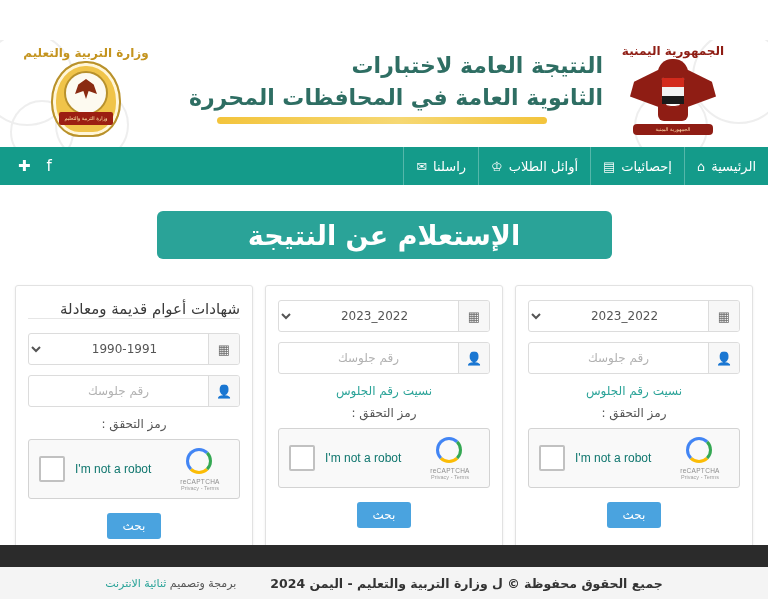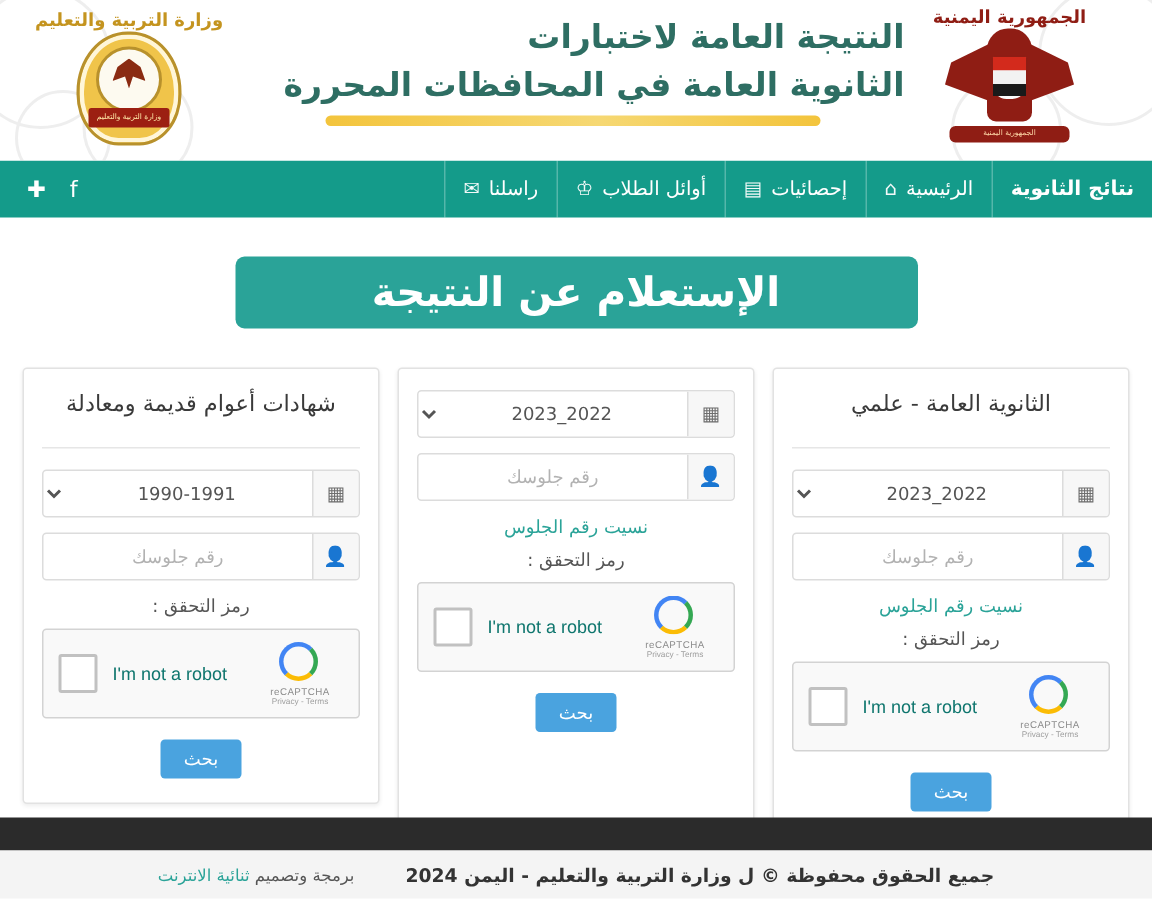--- a/index.html
+++ b/index.html
@@ -14,20 +14,21 @@
     font-family: "DejaVu Sans", "Liberation Sans", sans-serif;
     color: #333;
   }
 
   
   .header {
     position: relative;
     height: 107px;
     background: #ffffff;
     overflow: hidden;
+    margin-top: 40px;
   }
   .header-bg-left, .header-bg-right {
     position: absolute;
     top: 0;
     width: 150px;
     height: 107px;
     opacity: 0.35;
   }
   .header-bg-left { left: 0; }
   .header-bg-right { right: 0; }
@@ -258,24 +259,23 @@
     width: 238px;
     background: #ffffff;
     border: 1px solid #e2e2e2;
     border-radius: 3px;
     box-shadow: 0 1px 3px rgba(0,0,0,0.07);
     padding: 14px 12px 16px;
     box-sizing: border-box;
   }
   .card.tall { align-self: flex-start; }
   .card-title {
-    text-align: center;
     font-size: 15px;
     color: #3a3a3a;
-    padding-bottom: 20px;
+    padding-bottom: 0;
     border-bottom: 1px solid #e6e6e6;
     margin-bottom: 14px;
   }
   .field {
     display: flex;
     align-items: stretch;
     height: 30px;
     border: 1px solid #dcdcdc;
     border-radius: 3px;
     margin-bottom: 10px;
@@ -467,23 +467,20 @@
           <div class="stripe1"></div>
           <div class="stripe2"></div>
           <div class="stripe3"></div>
         </div>
       <div class="ribbon">الجمهورية اليمنية</div>
     </div>
   </div>
 </div>
 
 <div class="navbar">
-  <div class="nav-item brand">
-    <span>نتائج الثانوية</span>
-  </div>
   <div class="nav-item">
     <span>الرئيسية</span>
     <span class="ico">⌂</span>
   </div>
   <div class="nav-item">
     <span>إحصائيات</span>
     <span class="ico">▤</span>
   </div>
   <div class="nav-item">
     <span>أوائل الطلاب</span>
@@ -500,21 +497,20 @@
   </div>
 </div>
 
 <div class="banner-wrap">
   <div class="banner">الإستعلام عن النتيجة</div>
 </div>
 
 <div class="cards">
 
   <div class="card">
-    <div class="card-title">الثانوية العامة - علمي</div>
     <div class="field">
       <div class="addon">▦</div>
       <select>
         <option>2022_2023</option>
       </select>
     </div>
     <div class="field">
       <div class="addon">👤</div>
       <input type="text" placeholder="رقم جلوسك" style="">
     </div>

